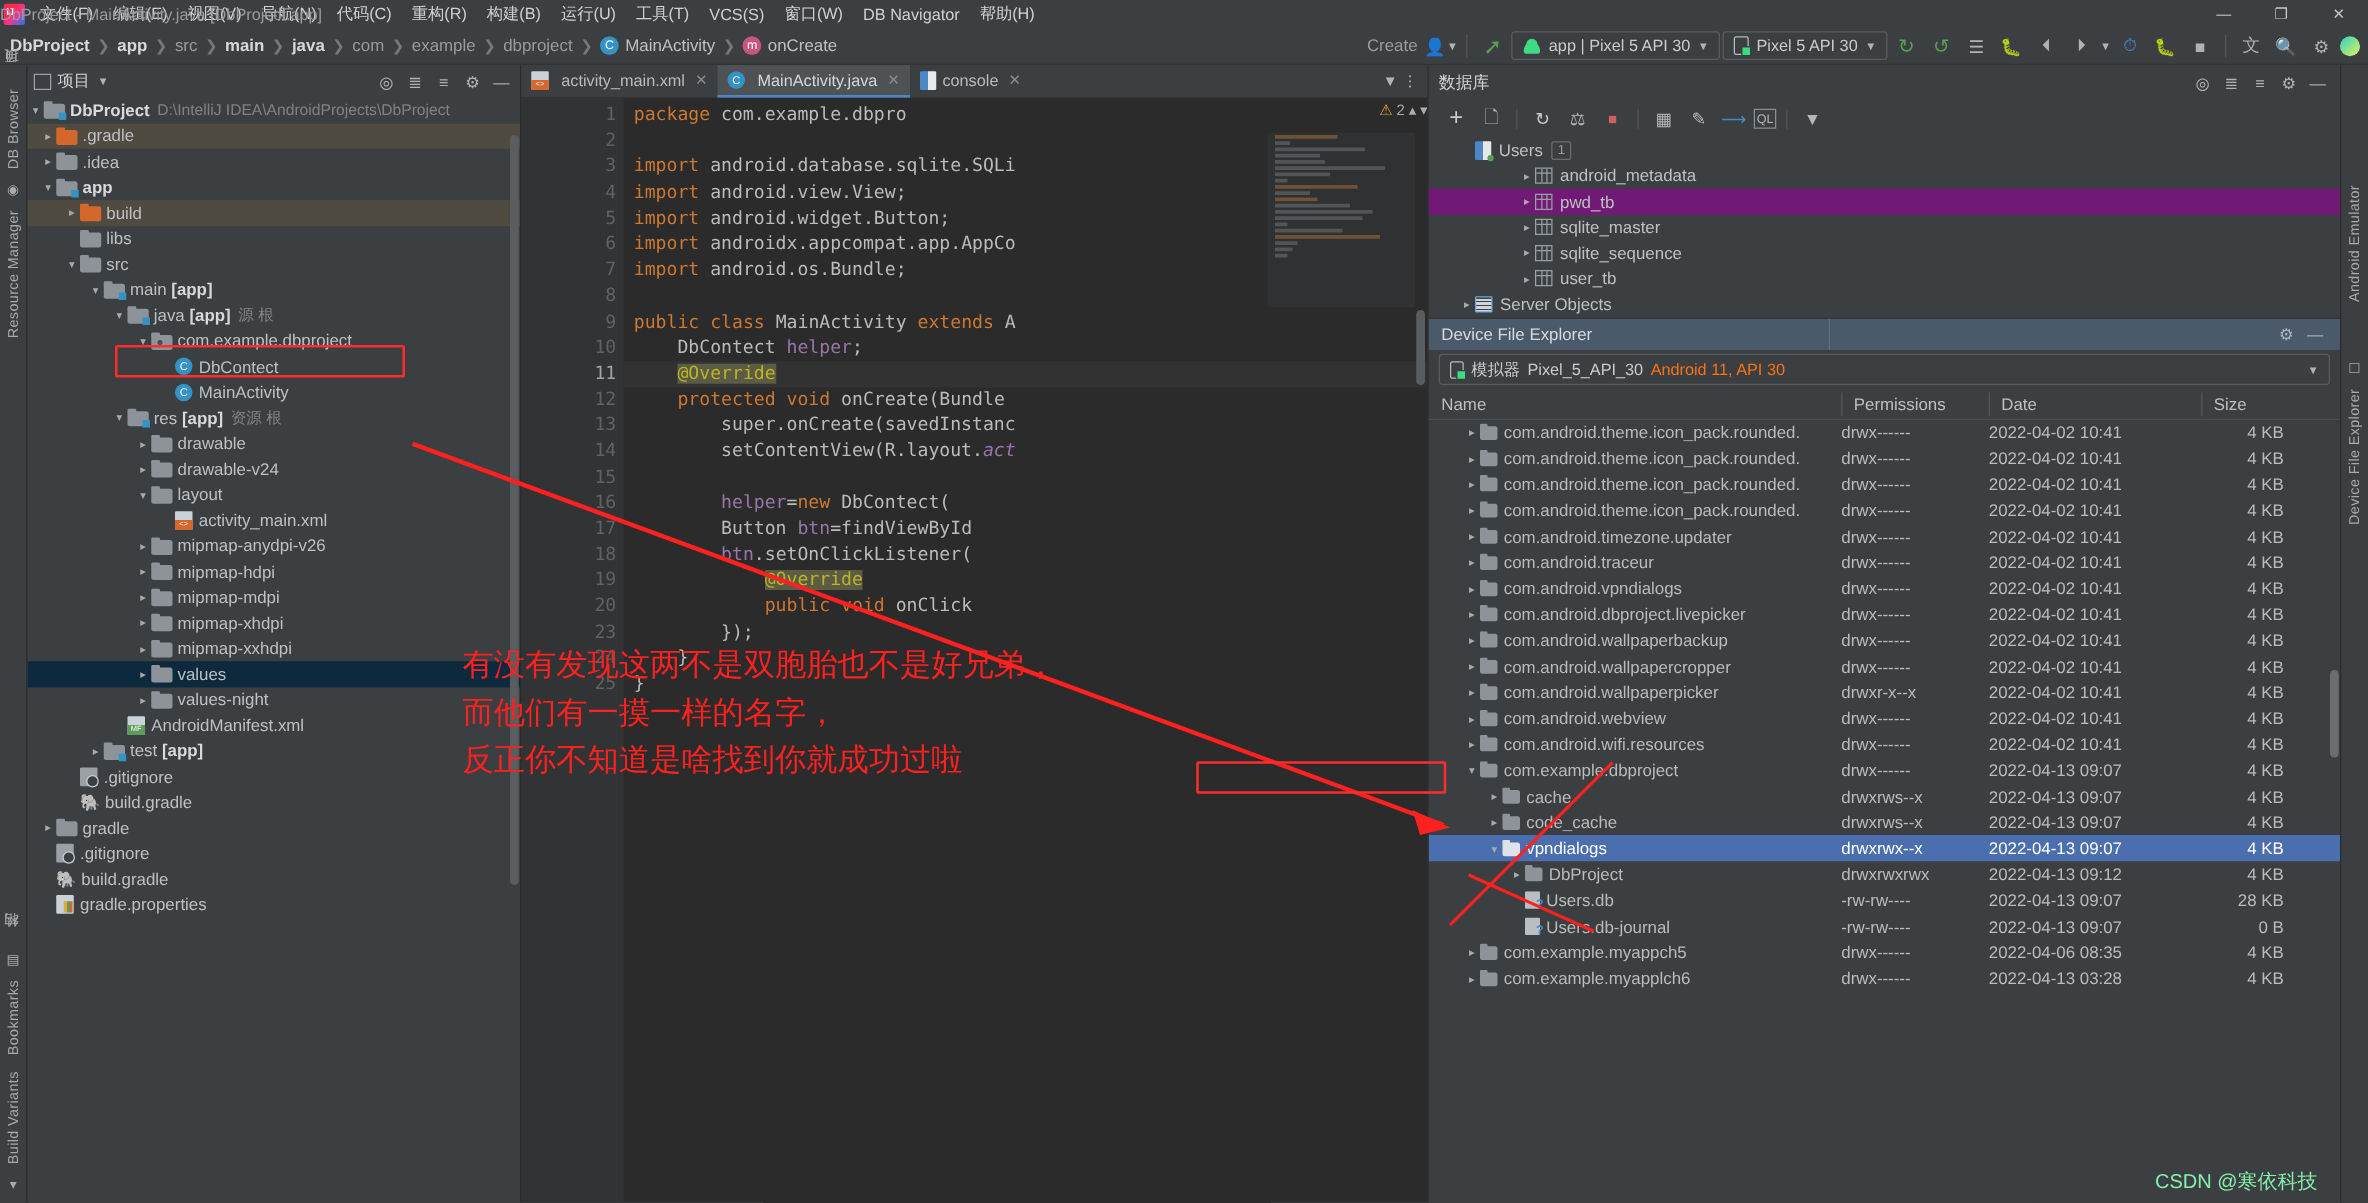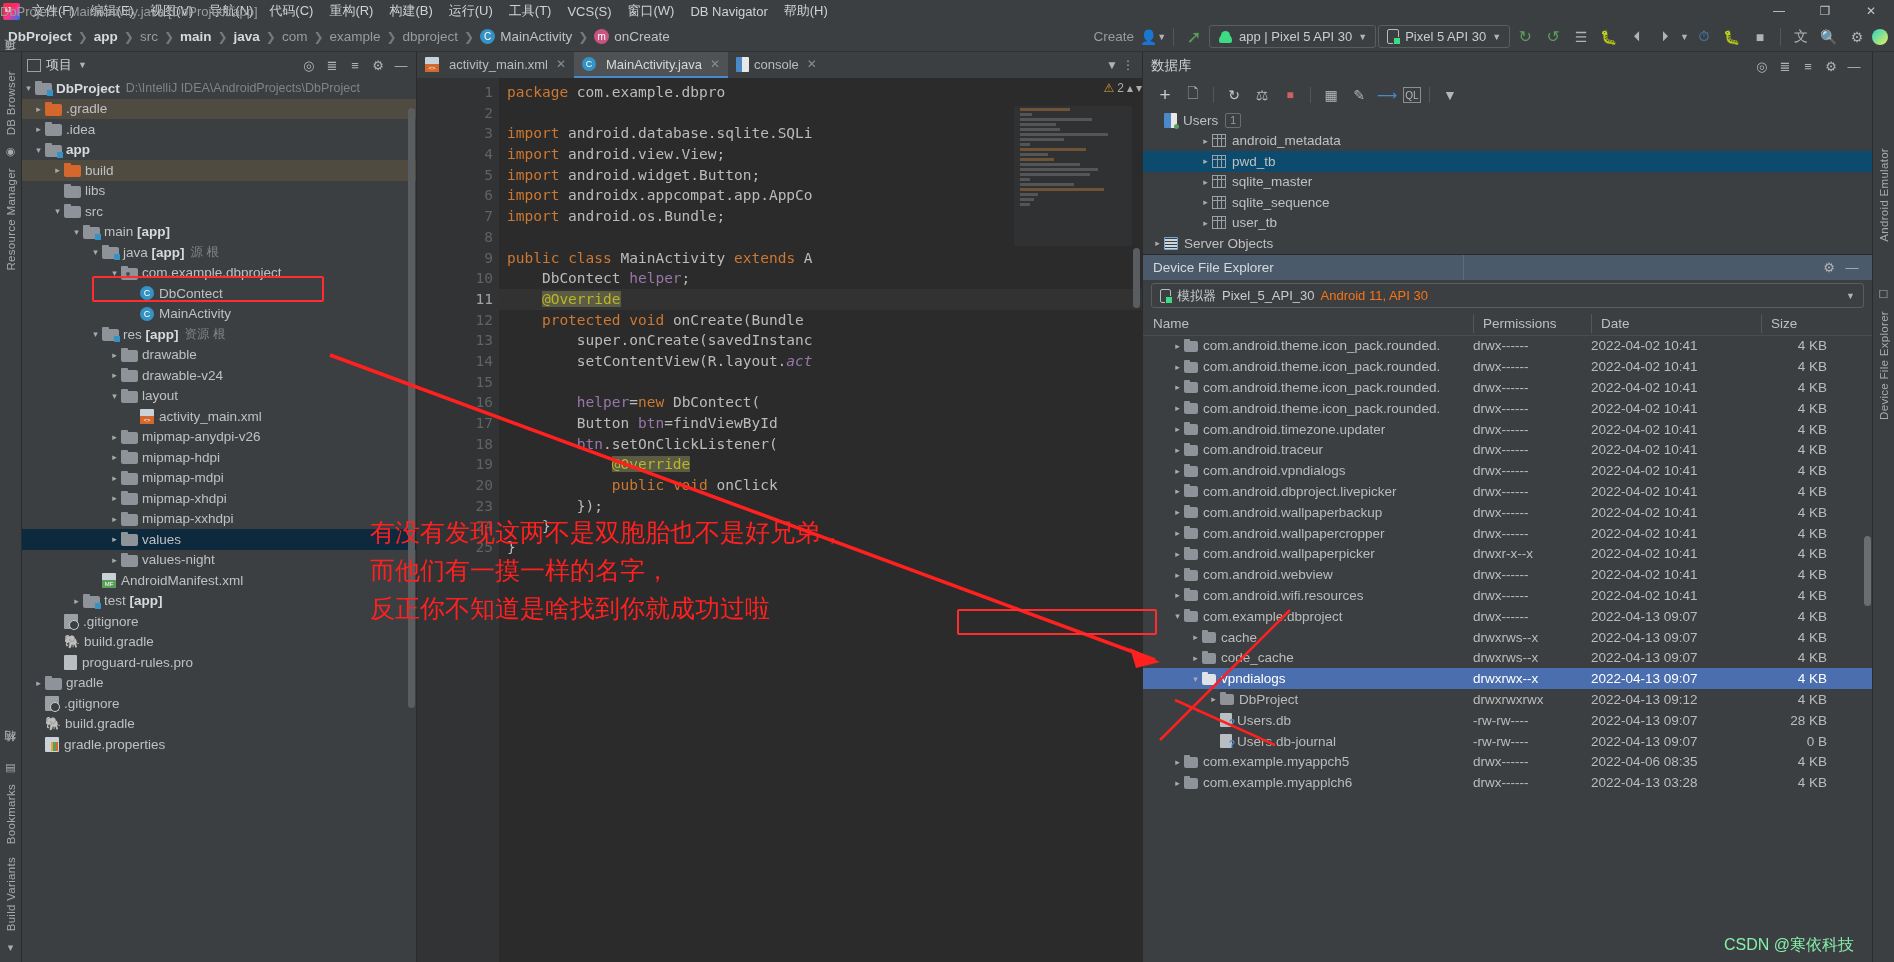--- a/index.html
+++ b/index.html
@@ -162,22 +162,22 @@
   .right { width: 730px; display: flex; flex-direction: column; flex: none; border-left: 1px solid #2b2b2b; min-height: 0; }
   .db-head {
     height: 28px; background: #3c3f41; display: flex; align-items: center; padding: 0 8px;
     font-size: 13.5px; color: #cfd2d4; flex: none;
   }
   .db-head .ph-icons { font-size: 13px; }
   .db-toolbar { height: 30px; display: flex; align-items: center; gap: 4px; padding: 0 10px; background: #3c3f41; flex: none;}
   .dbt-ic { width: 24px; height: 22px; display: flex; align-items: center; justify-content: center; color: #b3b7b9; font-size: 14px; }
   .dbt-div { width: 1px; height: 16px; background: #555; margin: 0 4px; }
   .db-tree { background: #3c3f41; font-size: 13.5px; flex: none; }
-  .db-tree .trow { height: 20.5px; padding-left: 0; }
-  .db-tree .trow.sel { background: #0c4a6e; }
+  .db-tree .trow { height: 20.5px; padding-left: 16px; }
+  .db-tree .trow.sel { background: #701a75; }
   .sqlite-ic { width: 13px; height: 15px; background: linear-gradient(90deg,#4a88c7 50%, #e8e8e8 50%); border-radius:1px; margin-right: 6px; flex:none; position:relative;}
   .sqlite-ic::after{content:"";position:absolute;right:-2px;bottom:-1px;width:5px;height:5px;background:#5a9e5a;border-radius:50%;}
   .tbl-ic { width: 14px; height: 13px; border: 1px solid #9aa0a6; margin-right: 6px; flex:none; position: relative; }
   .tbl-ic::before{content:"";position:absolute;left:0;right:0;top:3px;height:1px;background:#9aa0a6;}
   .tbl-ic::after{content:"";position:absolute;top:0;bottom:0;left:4px;width:1px;background:#9aa0a6;box-shadow:4px 0 0 #9aa0a6;}
   .srv-ic { width:14px;height:13px;margin-right:6px;flex:none;background:#6fa8dc;border-radius:1px;position:relative;}
   .srv-ic::after{content:"";position:absolute;left:1px;top:1px;right:1px;bottom:1px;background:repeating-linear-gradient(#3c3f41 0 1px,#cfd6db 1px 3px);}
   .badge-1 { display:inline-block; border:1px solid #6a6e70; color:#9a9d9f; font-size:10.5px; padding:0 4px; margin-left:7px; border-radius:2px; line-height:13px;}
 
   .dfe-head {
@@ -511,26 +511,20 @@
               <span class="gitic"></span>
               <span class="tlabel">.gitignore</span>
             </div>
             <div class="trow">
               <span style="width:29px;flex:none"></span>
               <span class="arrow"></span>
               <span class="gradleic">🐘</span>
               <span class="tlabel">build.gradle</span>
             </div>
             <div class="trow">
-              <span style="width:29px;flex:none"></span>
-              <span class="arrow"></span>
-              <span class="fileic"></span>
-              <span class="tlabel">proguard-rules.pro</span>
-            </div>
-            <div class="trow">
               <span style="width:10px;flex:none"></span>
               <span class="arrow closed"></span>
               <span class="ic fldr"></span>
               <span class="tlabel">gradle</span>
             </div>
             <div class="trow">
               <span style="width:10px;flex:none"></span>
               <span class="arrow"></span>
               <span class="gitic"></span>
               <span class="tlabel">.gitignore</span>

